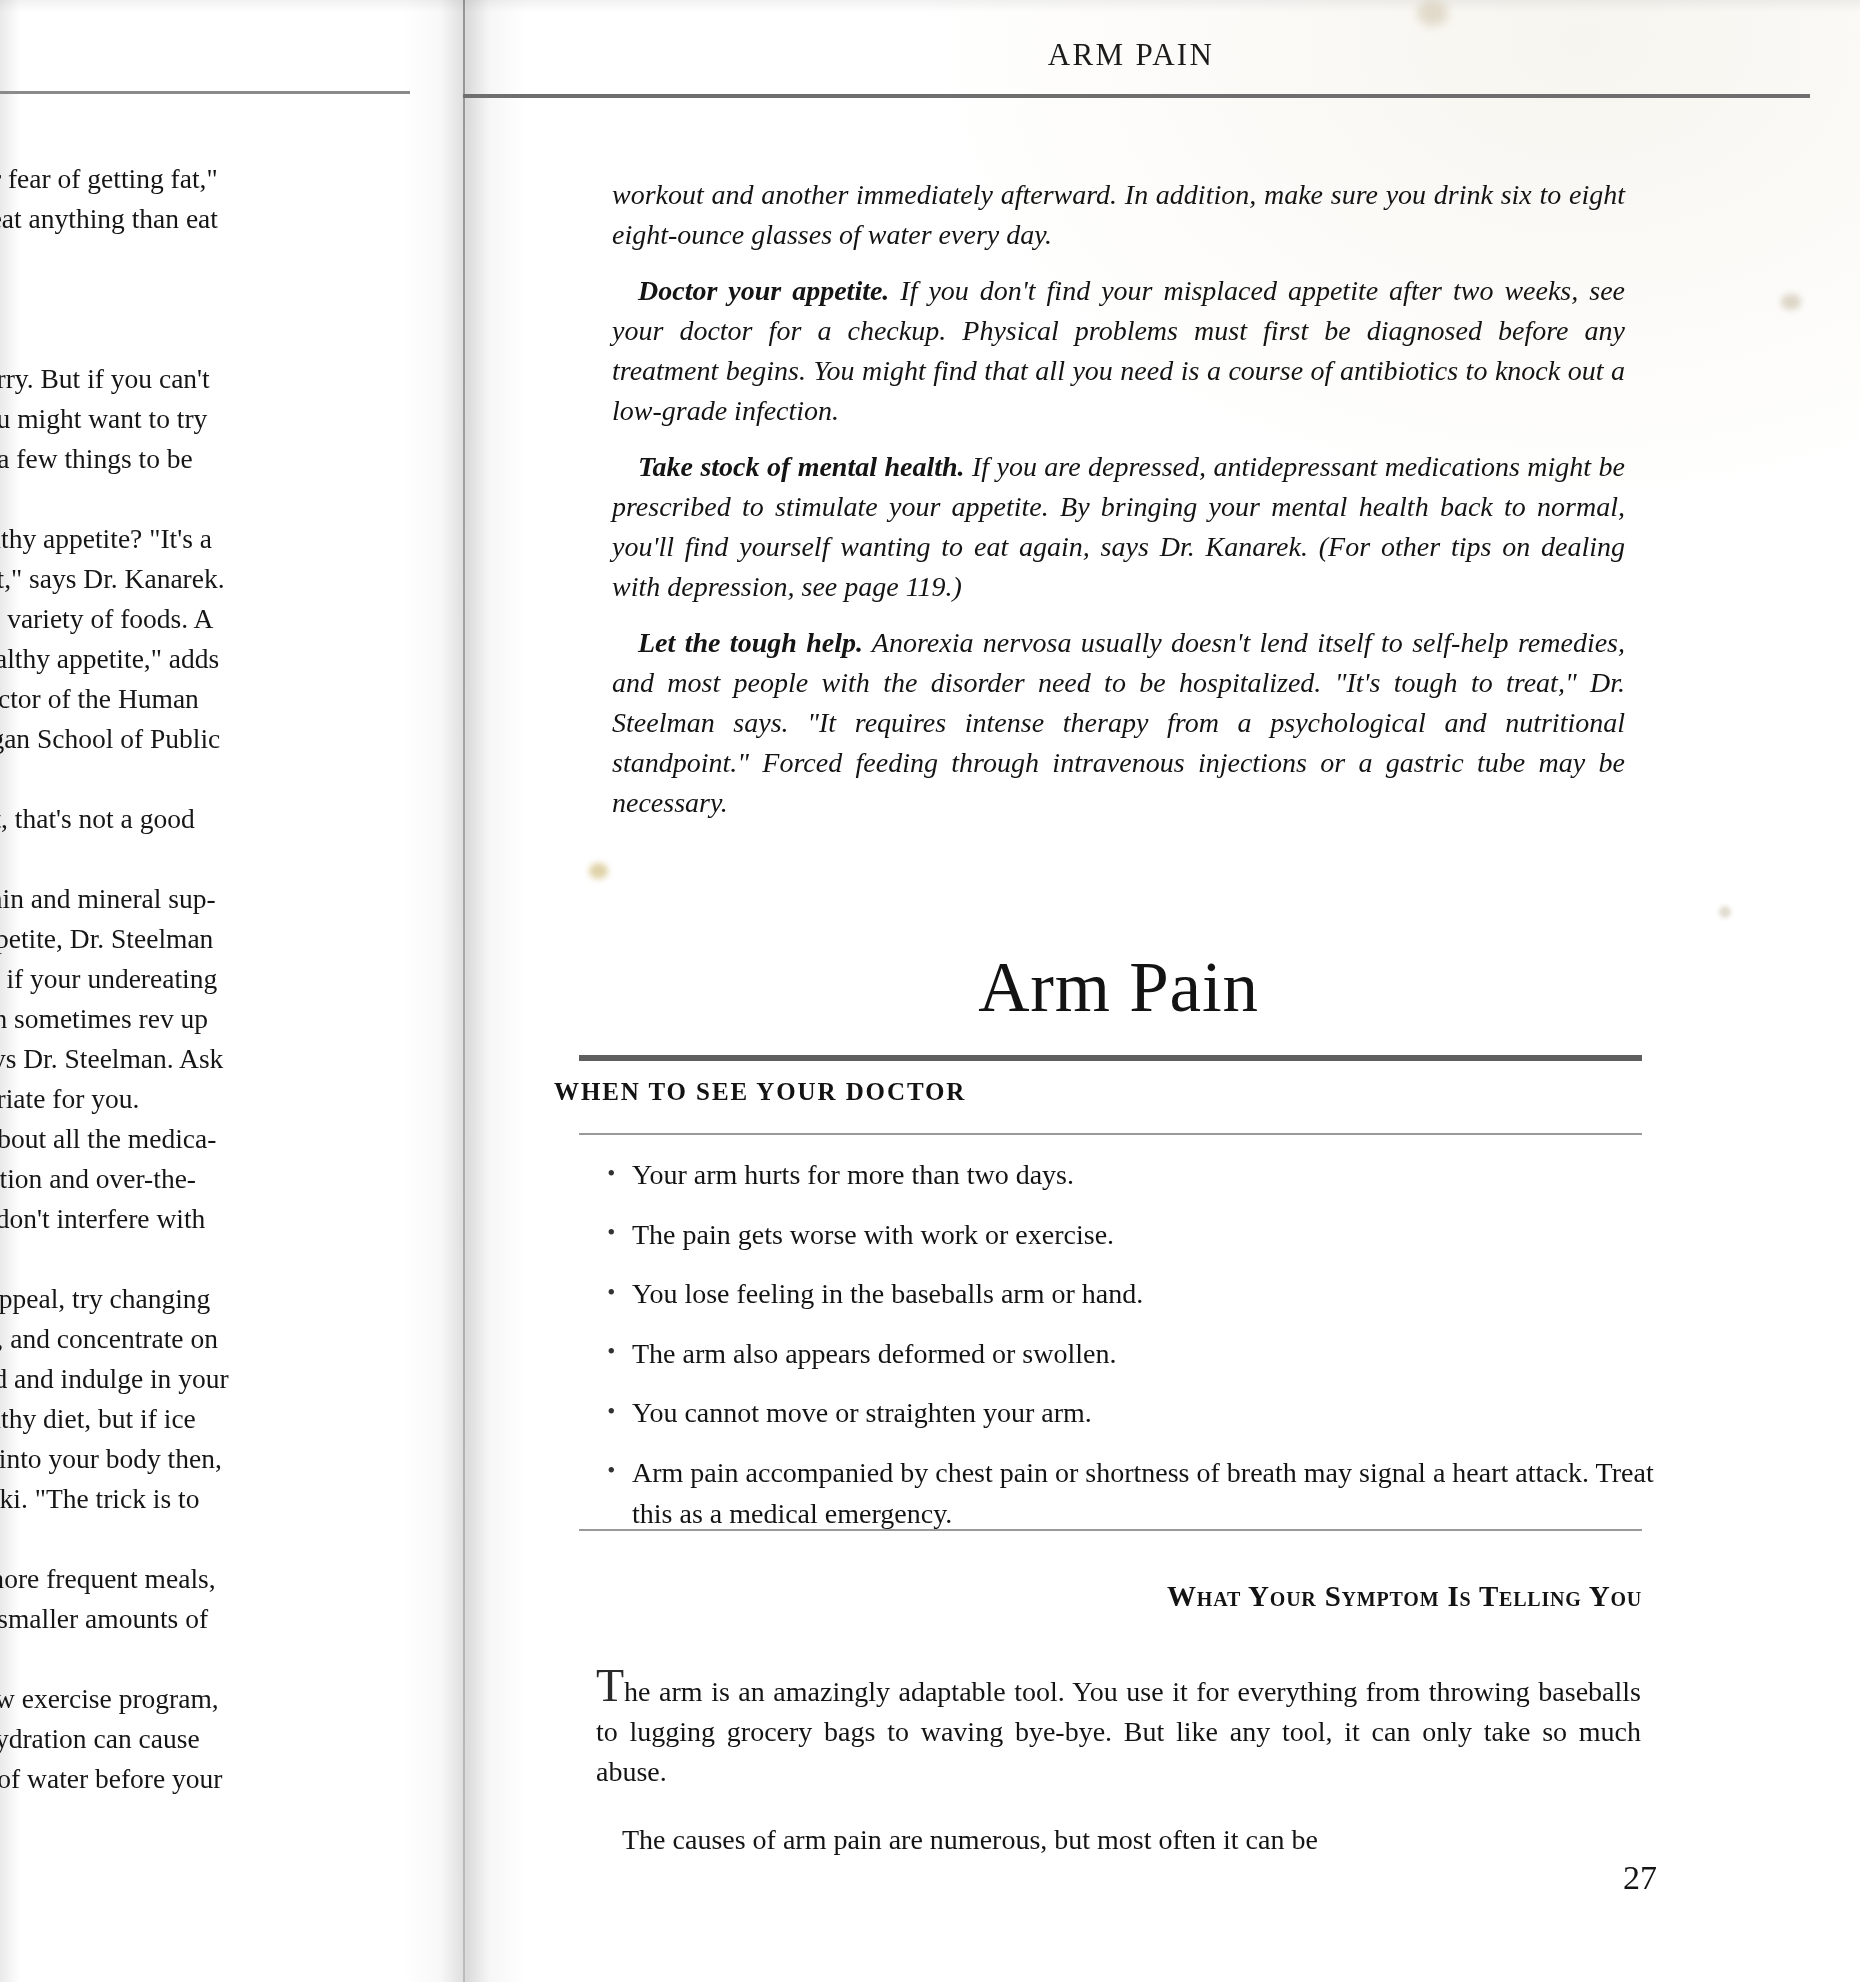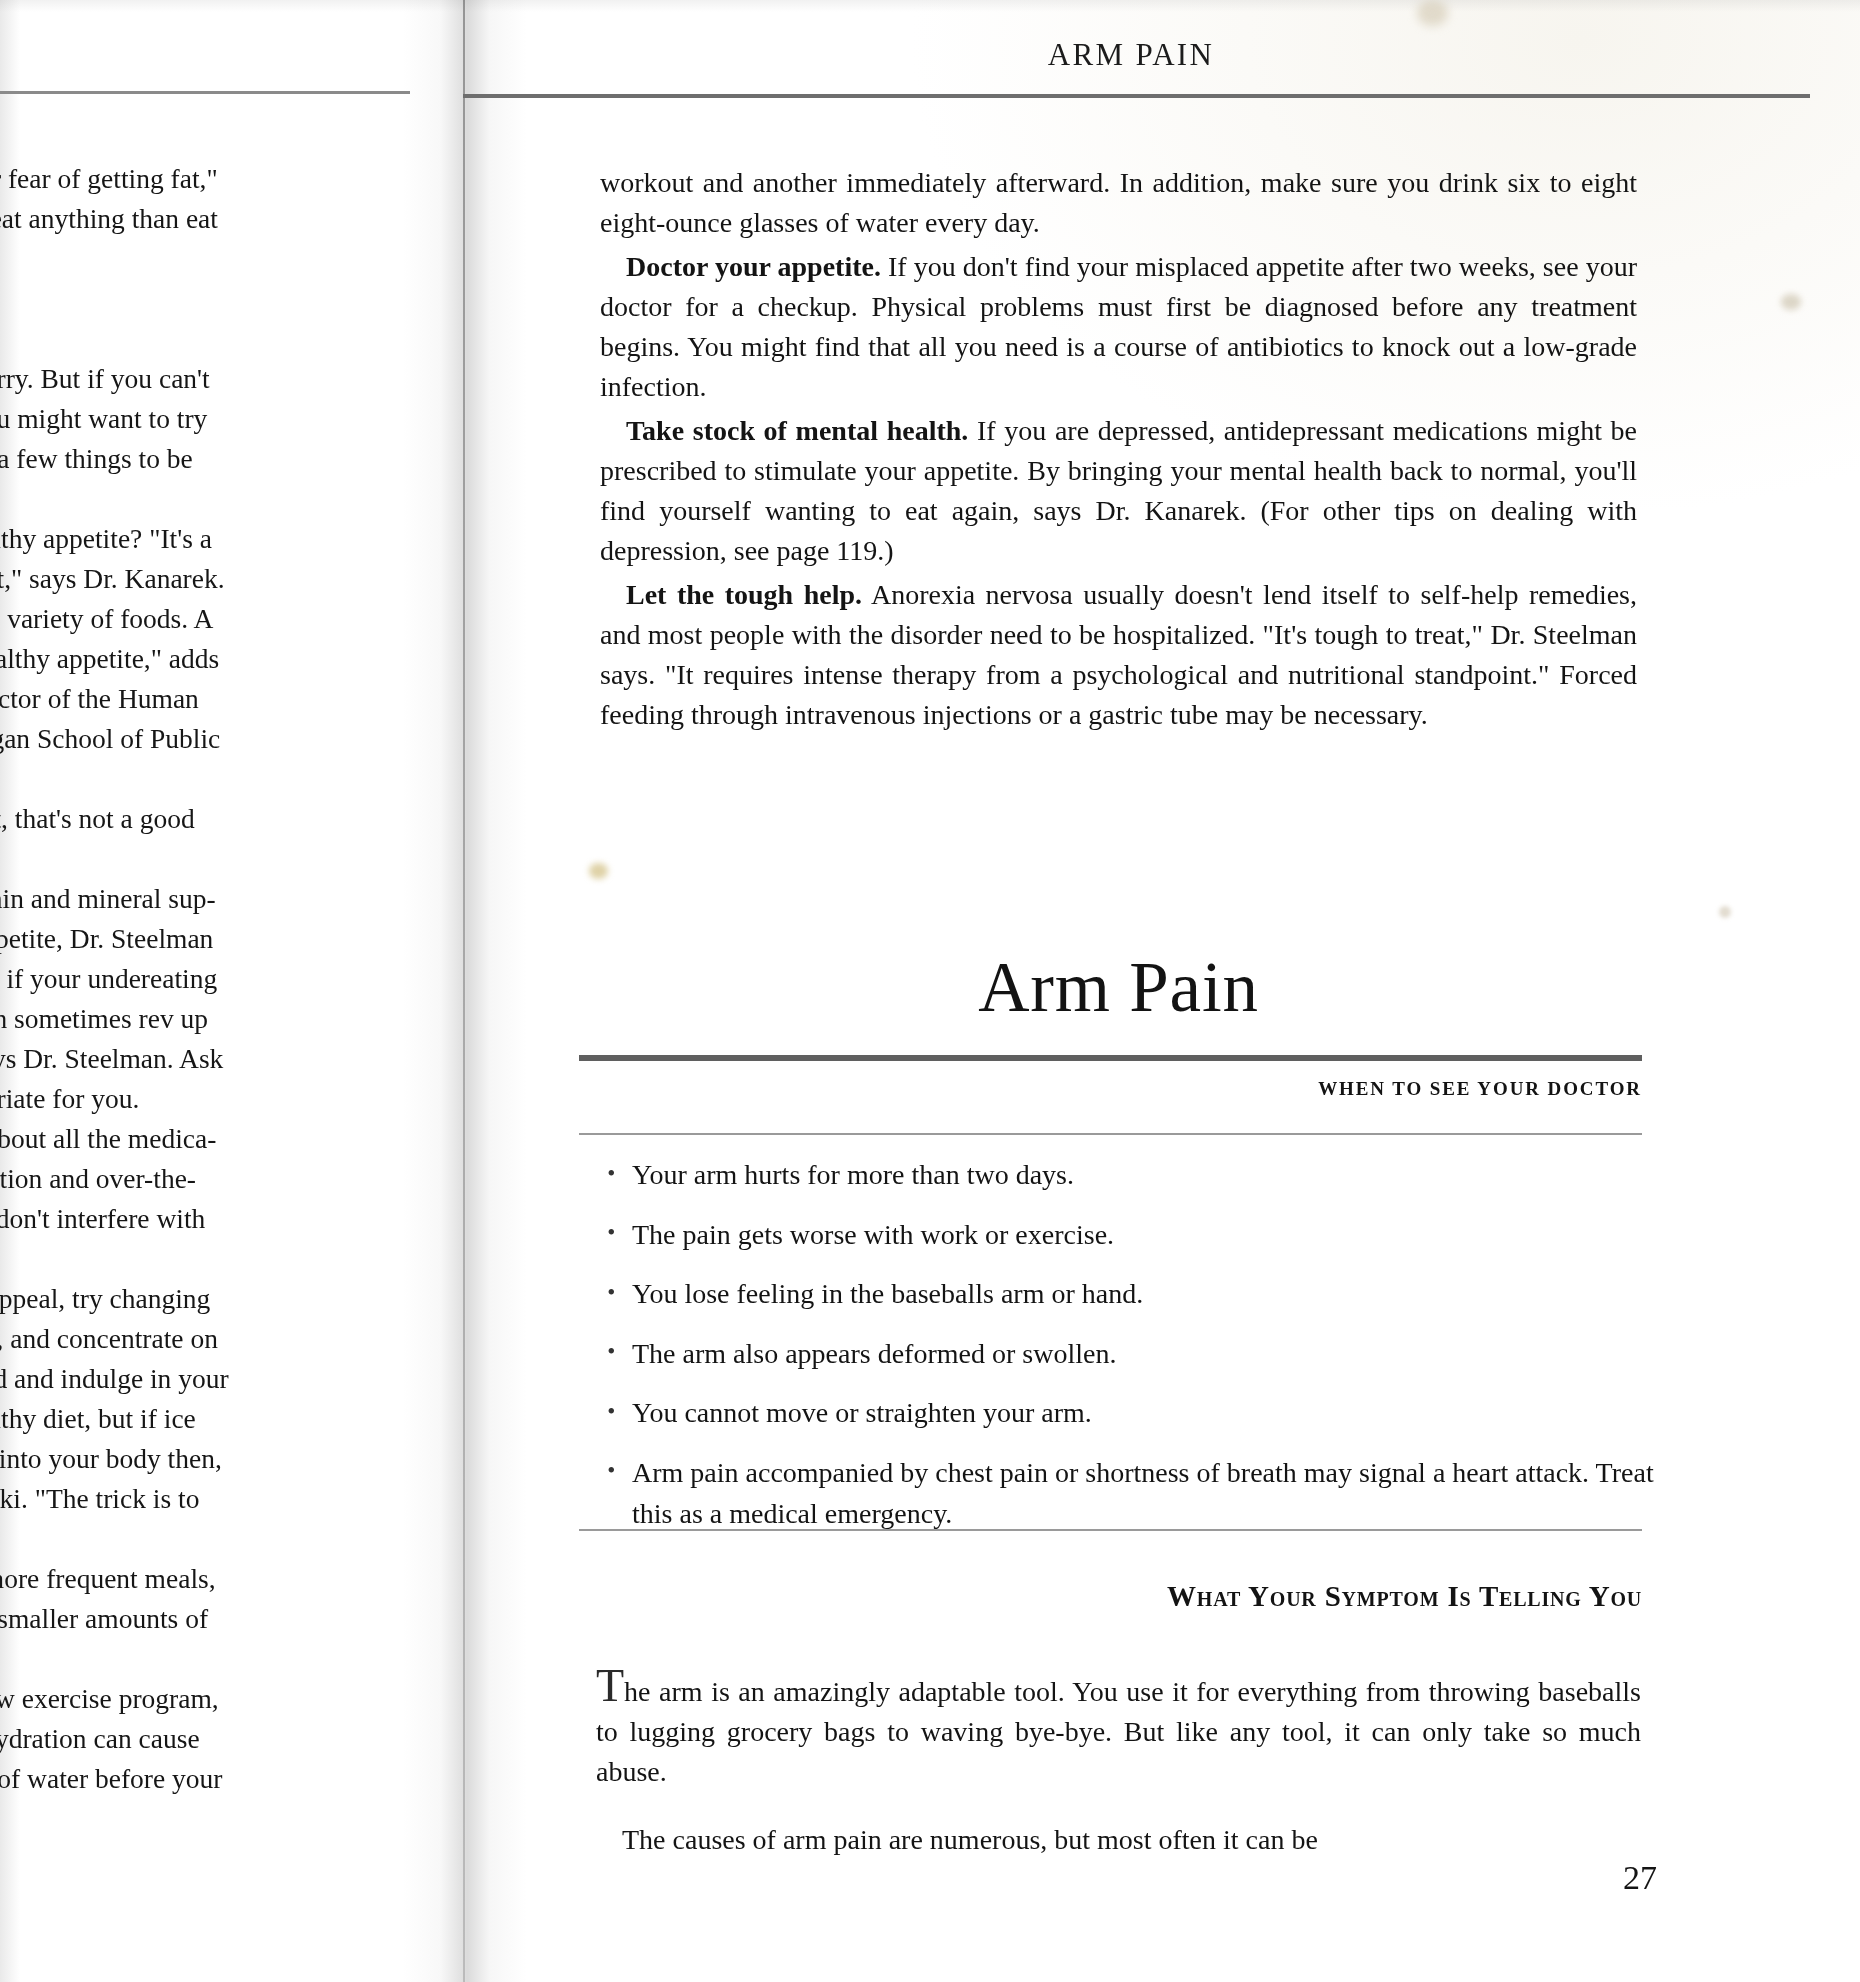--- a/index.html
+++ b/index.html
@@ -97,21 +97,22 @@
     position: absolute;
     left: 596px;
     top: 159px;
     width: 1045px;
     font-size: 28px;
     line-height: 40px;
     text-align: justify;
     color: #141414;
   }
   #right-col p {
-    margin: 4px;
+    margin: 16px;
+    font-style: italic;
   }
   #right-col p + p { text-indent: 26px; }
   .lead { font-weight: bold; }
   .dimmer { color: #a2a2a2; }
 
   
   #chapter-title {
     position: absolute;
     left: 596px;
     top: 949px;
@@ -128,25 +129,25 @@
   #box-rule-top {
     position: absolute;
     left: 579px;
     top: 1055px;
     width: 1063px;
     height: 6.2px;
     background: #5f5f5f;
   }
   #box-title {
     position: absolute;
-    left: 579px;
+    left: 554px;
     top: 1078px;
     width: 1063px;
-    text-align: right;
-    font-size: 19px;
+    text-align: left;
+    font-size: 25px;
     letter-spacing: 1.9px;
     font-weight: bold;
     font-variant: small-caps;
     color: #131313;
   }
   #box-rule-mid {
     position: absolute;
     left: 579px;
     top: 1133px;
     width: 1063px;

